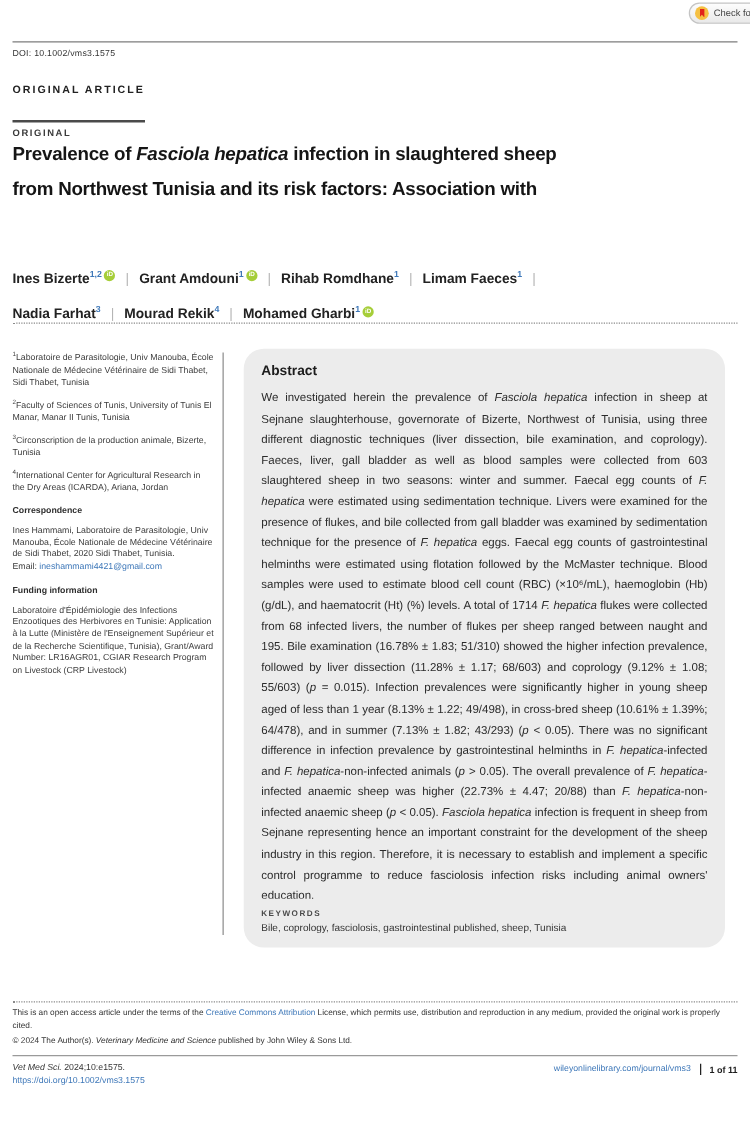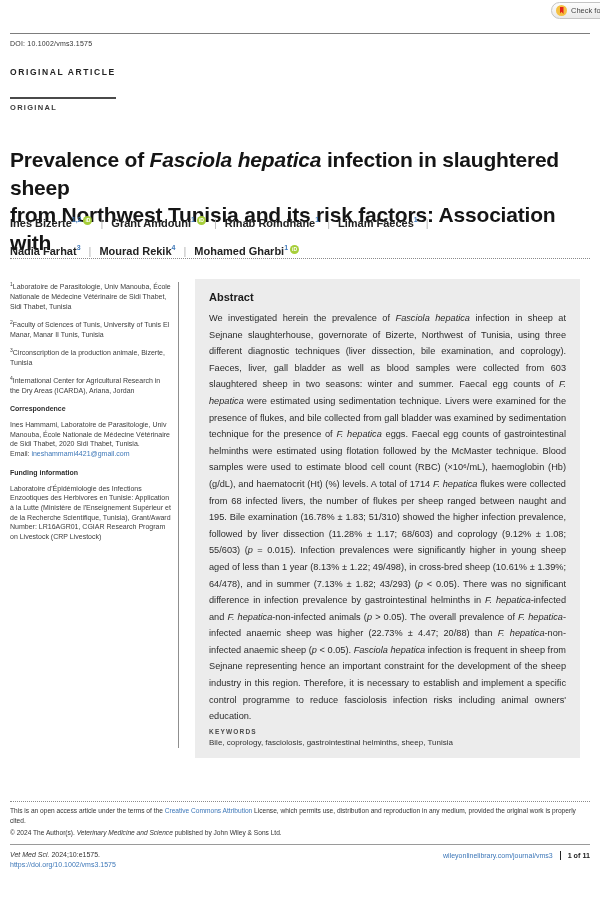--- a/index.html
+++ b/index.html
@@ -20,41 +20,41 @@
 
   .article-type-wrap { position:absolute; top:61px; left:10px; }
   .article-type { display:inline-block; font-size:8.5px; font-weight:bold; letter-spacing:1.6px; color:#222;
                   border-bottom:2px solid #4a4a4a; padding-bottom:20px; }
   .section-label { margin-top:4px; font-size:7.5px; font-weight:bold; letter-spacing:1.3px; color:#3a3a3a; }
 
   .wiley { position:absolute; top:50px; right:10px; font-family:"Liberation Serif", serif;
            font-weight:bold; font-size:24px; letter-spacing:2.5px; color:#181818; }
 
   
-  .title { position:absolute; top:110px; left:10px; width:582px; font-size:21px; line-height:27.5px;
-           font-weight:bold; color:#151515; letter-spacing:-0.2px;margin-top:36px; }
+  .title { position:absolute; top:110px; left:10px; width:582px; font-size:15px; line-height:27.5px;
+           font-weight:bold; color:#151515; letter-spacing:-0.2px; }
   .authors { position:absolute; top:207px; left:10px; width:580px; font-size:11px; font-weight:bold;
              color:#222; line-height:25px; }
   .authors .sep { color:#b5b5b5; font-weight:normal; margin:0 8px; }
   .authors sup { font-size:7px; color:#3d77b8; font-weight:bold; }
   .orcid { display:inline-block; width:9px; height:9px; border-radius:50%; background:#a6ce39; color:#fff;
            font-size:5px; font-weight:bold; text-align:center; line-height:9px; vertical-align:super; margin-left:2px; }
   .authors-rule { position:absolute; top:258px; left:10px; width:580px; border-top:1px dotted #8a8a8a; }
 
   
   .left-col { position:absolute; top:280px; left:10px; width:161px; font-size:7px; line-height:9.6px; color:#3c3c3c; }
   .left-col p { margin-bottom:6.5px; }
   .left-col sup { font-size:5px; color:#3c3c3c; }
   .col-heading { font-weight:bold; color:#2e2e2e; margin-bottom:1px; margin-top:9px; }
   .lnk { color:#3d77b8; text-decoration:none; cursor:pointer; }
   .col-divider { position:absolute; left:178px; top:282px; height:466px; width:1.3px; background:#8f8f8f; }
 
   
   .abstract { position:absolute; left:195px; top:279px; width:385px; height:479px; background:#ececec;
-              padding:12px 14px 11px 14px; display:flex; flex-direction:column; }
+              padding:12px 14px 11px 14px; display:flex; flex-direction:column;border-radius:16px; }
   .abstract-heading { font-size:11px; font-weight:bold; color:#1c1c1c; margin-bottom:7px; }
   .abstract-body { flex:1 1 auto; overflow:hidden; font-size:9.2px; line-height:16.6px; text-align:justify; color:#2b2b2b; }
   .keywords { margin-top:9px; }
   .keywords-heading { font-size:6.5px; font-weight:bold; letter-spacing:1.2px; color:#4a4a4a; margin-bottom:3px; }
   .keywords-text { font-size:8px; color:#333; }
 
   
   .foot-dotted { position:absolute; top:801px; left:10px; width:580px; border-top:1px dotted #8a8a8a; }
   .footnotes { position:absolute; top:806px; left:10px; width:580px; font-size:6.6px; line-height:10.3px; color:#333; }
   .footnotes p { margin-bottom:1px; }
@@ -110,21 +110,21 @@
     <p class="col-heading">Funding information</p>
     <p>Laboratoire d'Épidémiologie des Infections Enzootiques des Herbivores en Tunisie: Application à la Lutte (Ministère de l'Enseignement Supérieur et de la Recherche Scientifique, Tunisia), Grant/Award Number: LR16AGR01, CGIAR Research Program on Livestock (CRP Livestock)</p>
   </div>
   <div class="col-divider"></div>
 
   <div class="abstract">
     <div class="abstract-heading">Abstract</div>
     <div class="abstract-body"><span>We investigated herein the prevalence of </span><i>Fasciola hepatica</i><span> infection in sheep at Sejnane slaughterhouse, governorate of Bizerte, Northwest of Tunisia, using three different diagnostic techniques (liver dissection, bile examination, and coprology). Faeces, liver, gall bladder as well as blood samples were collected from 603 slaughtered sheep in two seasons: winter and summer. Faecal egg counts of </span><i>F. hepatica</i><span> were estimated using sedimentation technique. Livers were examined for the presence of flukes, and bile collected from gall bladder was examined by sedimentation technique for the presence of </span><i>F. hepatica</i><span> eggs. Faecal egg counts of gastrointestinal helminths were estimated using flotation followed by the McMaster technique. Blood samples were used to estimate blood cell count (RBC) (×10⁶/mL), haemoglobin (Hb) (g/dL), and haematocrit (Ht) (%) levels. A total of 1714 </span><i>F. hepatica</i><span> flukes were collected from 68 infected livers, the number of flukes per sheep ranged between naught and 195. Bile examination (16.78% ± 1.83; 51/310) showed the higher infection prevalence, followed by liver dissection (11.28% ± 1.17; 68/603) and coprology (9.12% ± 1.08; 55/603) (</span><i>p</i><span> = 0.015). Infection prevalences were significantly higher in young sheep aged of less than 1 year (8.13% ± 1.22; 49/498), in cross-bred sheep (10.61% ± 1.39%; 64/478), and in summer (7.13% ± 1.82; 43/293) (</span><i>p</i><span> &lt; 0.05). There was no significant difference in infection prevalence by gastrointestinal helminths in </span><i>F. hepatica</i><span>-infected and </span><i>F. hepatica</i><span>-non-infected animals (</span><i>p</i><span> &gt; 0.05). The overall prevalence of </span><i>F. hepatica</i><span>-infected anaemic sheep was higher (22.73% ± 4.47; 20/88) than </span><i>F. hepatica</i><span>-non-infected anaemic sheep (</span><i>p</i><span> &lt; 0.05). </span><i>Fasciola hepatica</i><span> infection is frequent in sheep from Sejnane representing hence an important constraint for the development of the sheep industry in this region. Therefore, it is necessary to establish and implement a specific control programme to reduce fasciolosis infection risks including animal owners' education.</span></div>
     <div class="keywords">
       <div class="keywords-heading">KEYWORDS</div>
-      <div class="keywords-text">Bile, coprology, fasciolosis, gastrointestinal helminths, sheep, Tunisia</div>
+      <div class="keywords-text">Bile, coprology, fasciolosis, gastrointestinal published, sheep, Tunisia</div>
     </div>
   </div>
 
   <div class="foot-dotted"></div>
   <div class="footnotes">
     <p><span>This is an open access article under the terms of the </span><span class="lnk">Creative Commons Attribution</span><span> License, which permits use, distribution and reproduction in any medium, provided the original work is properly cited.</span></p>
     <p><span>© 2024 The Author(s). </span><i>Veterinary Medicine and Science</i><span> published by John Wiley &amp; Sons Ltd.</span></p>
   </div>
 
   <div class="foot-rule"></div>

